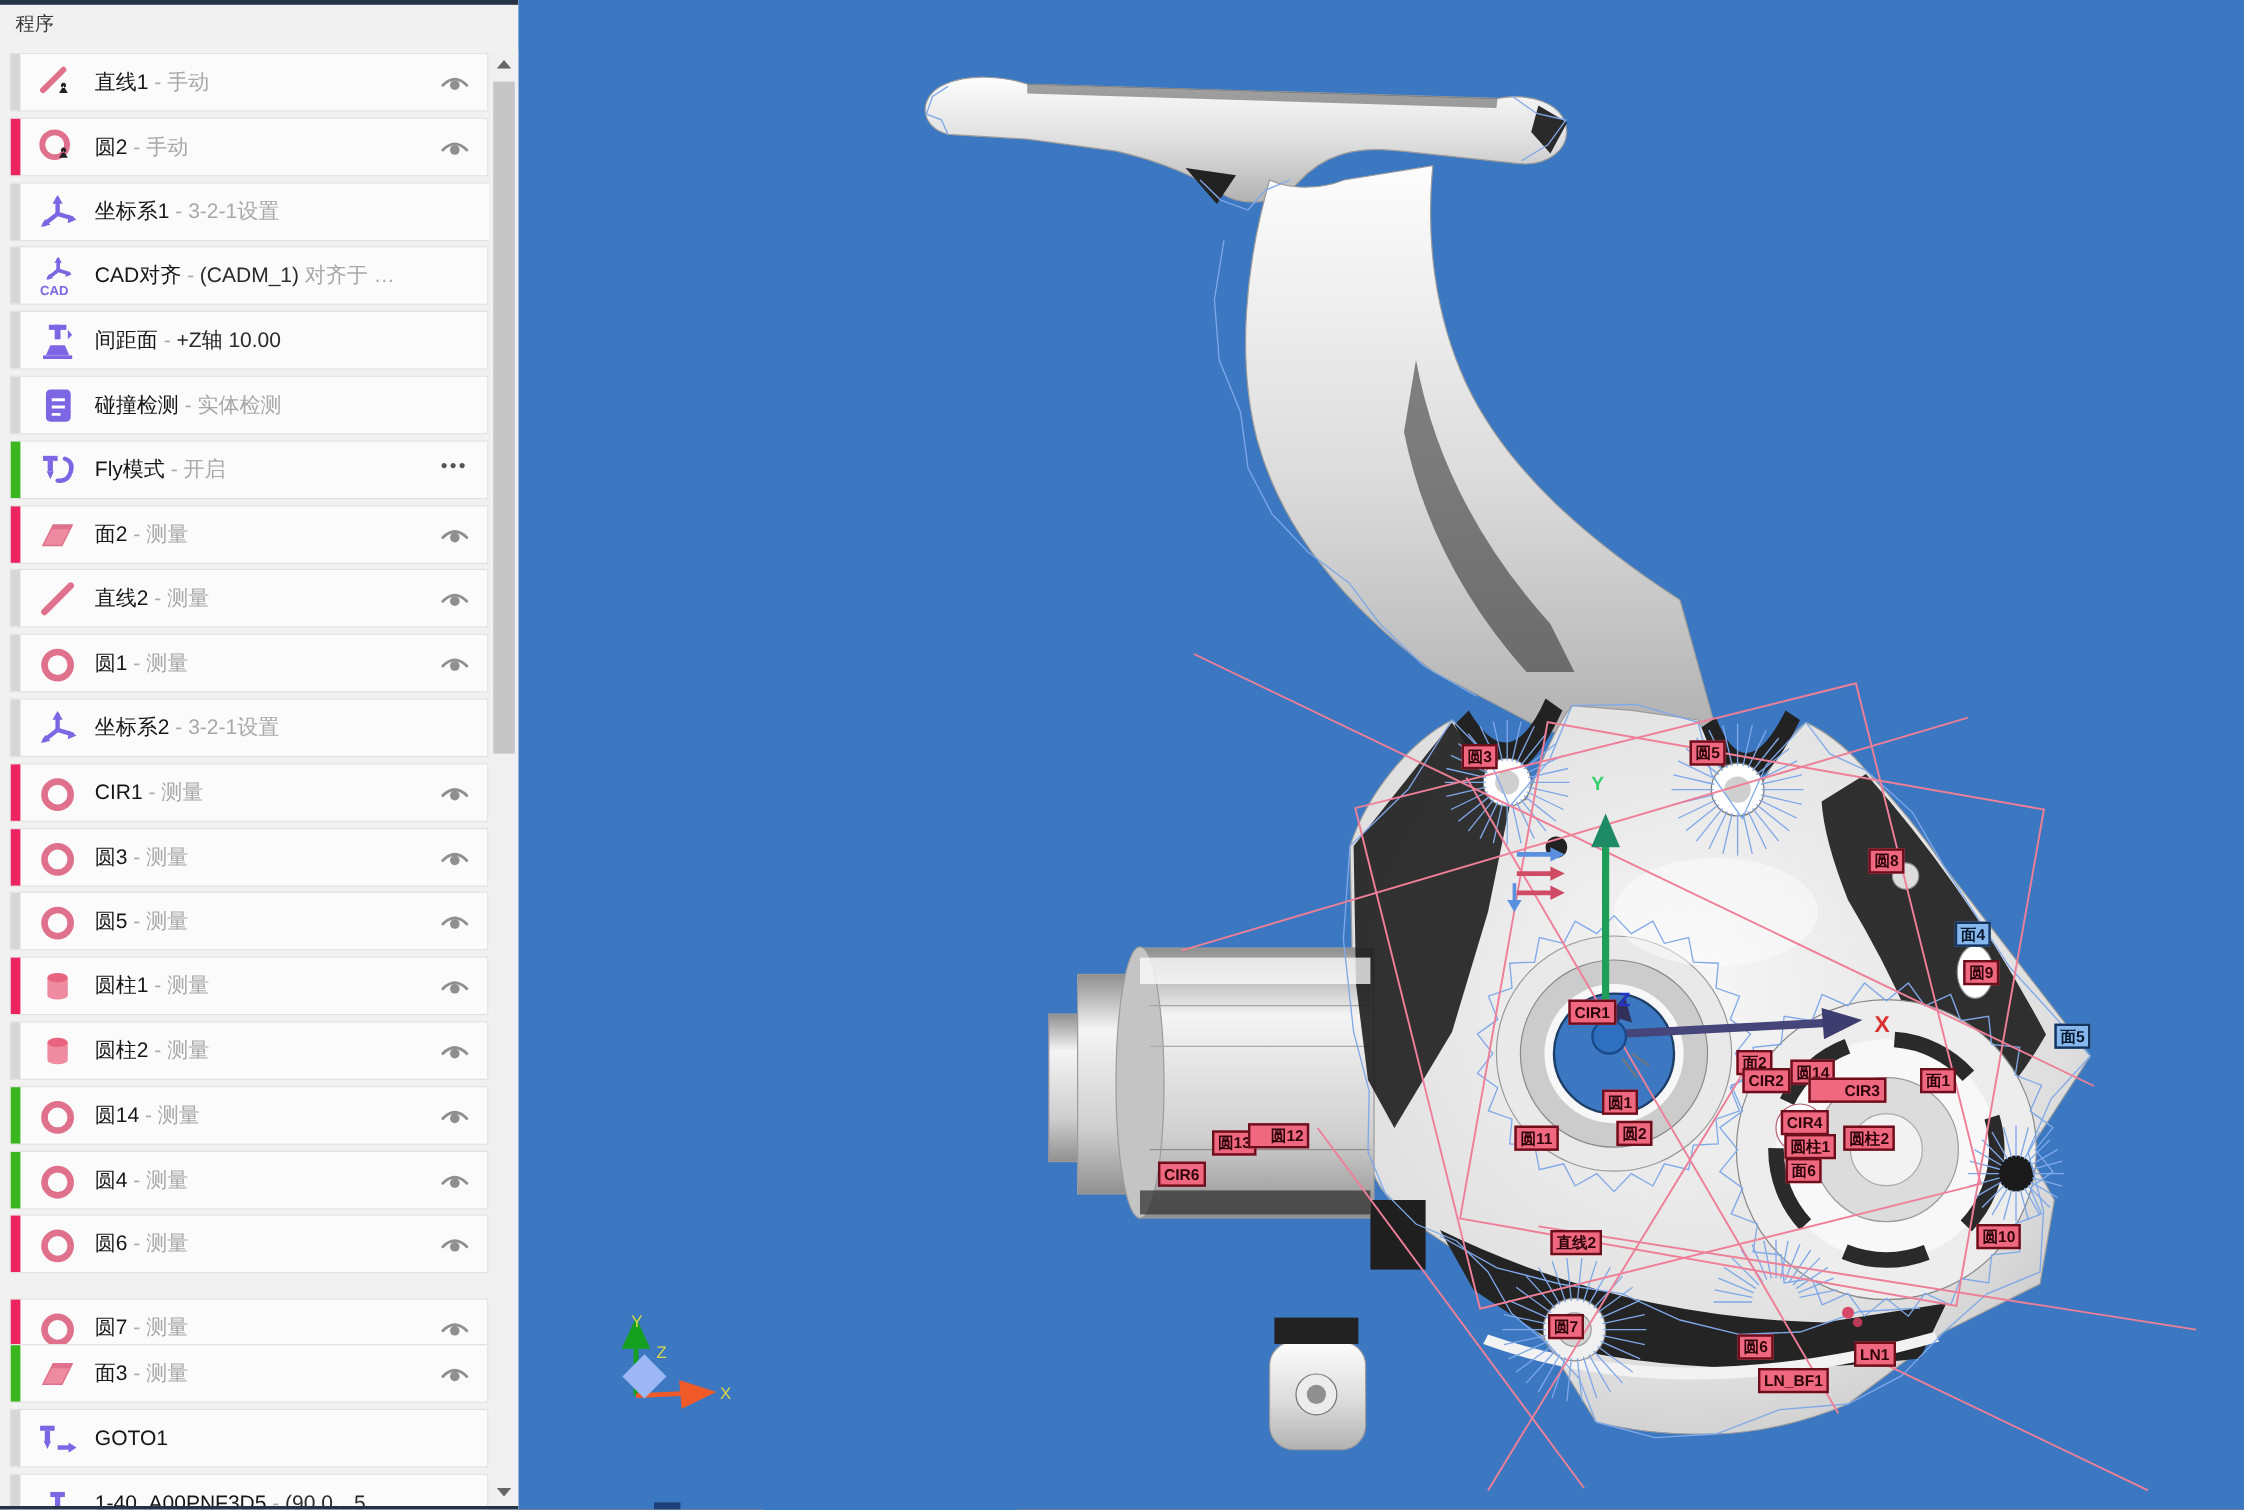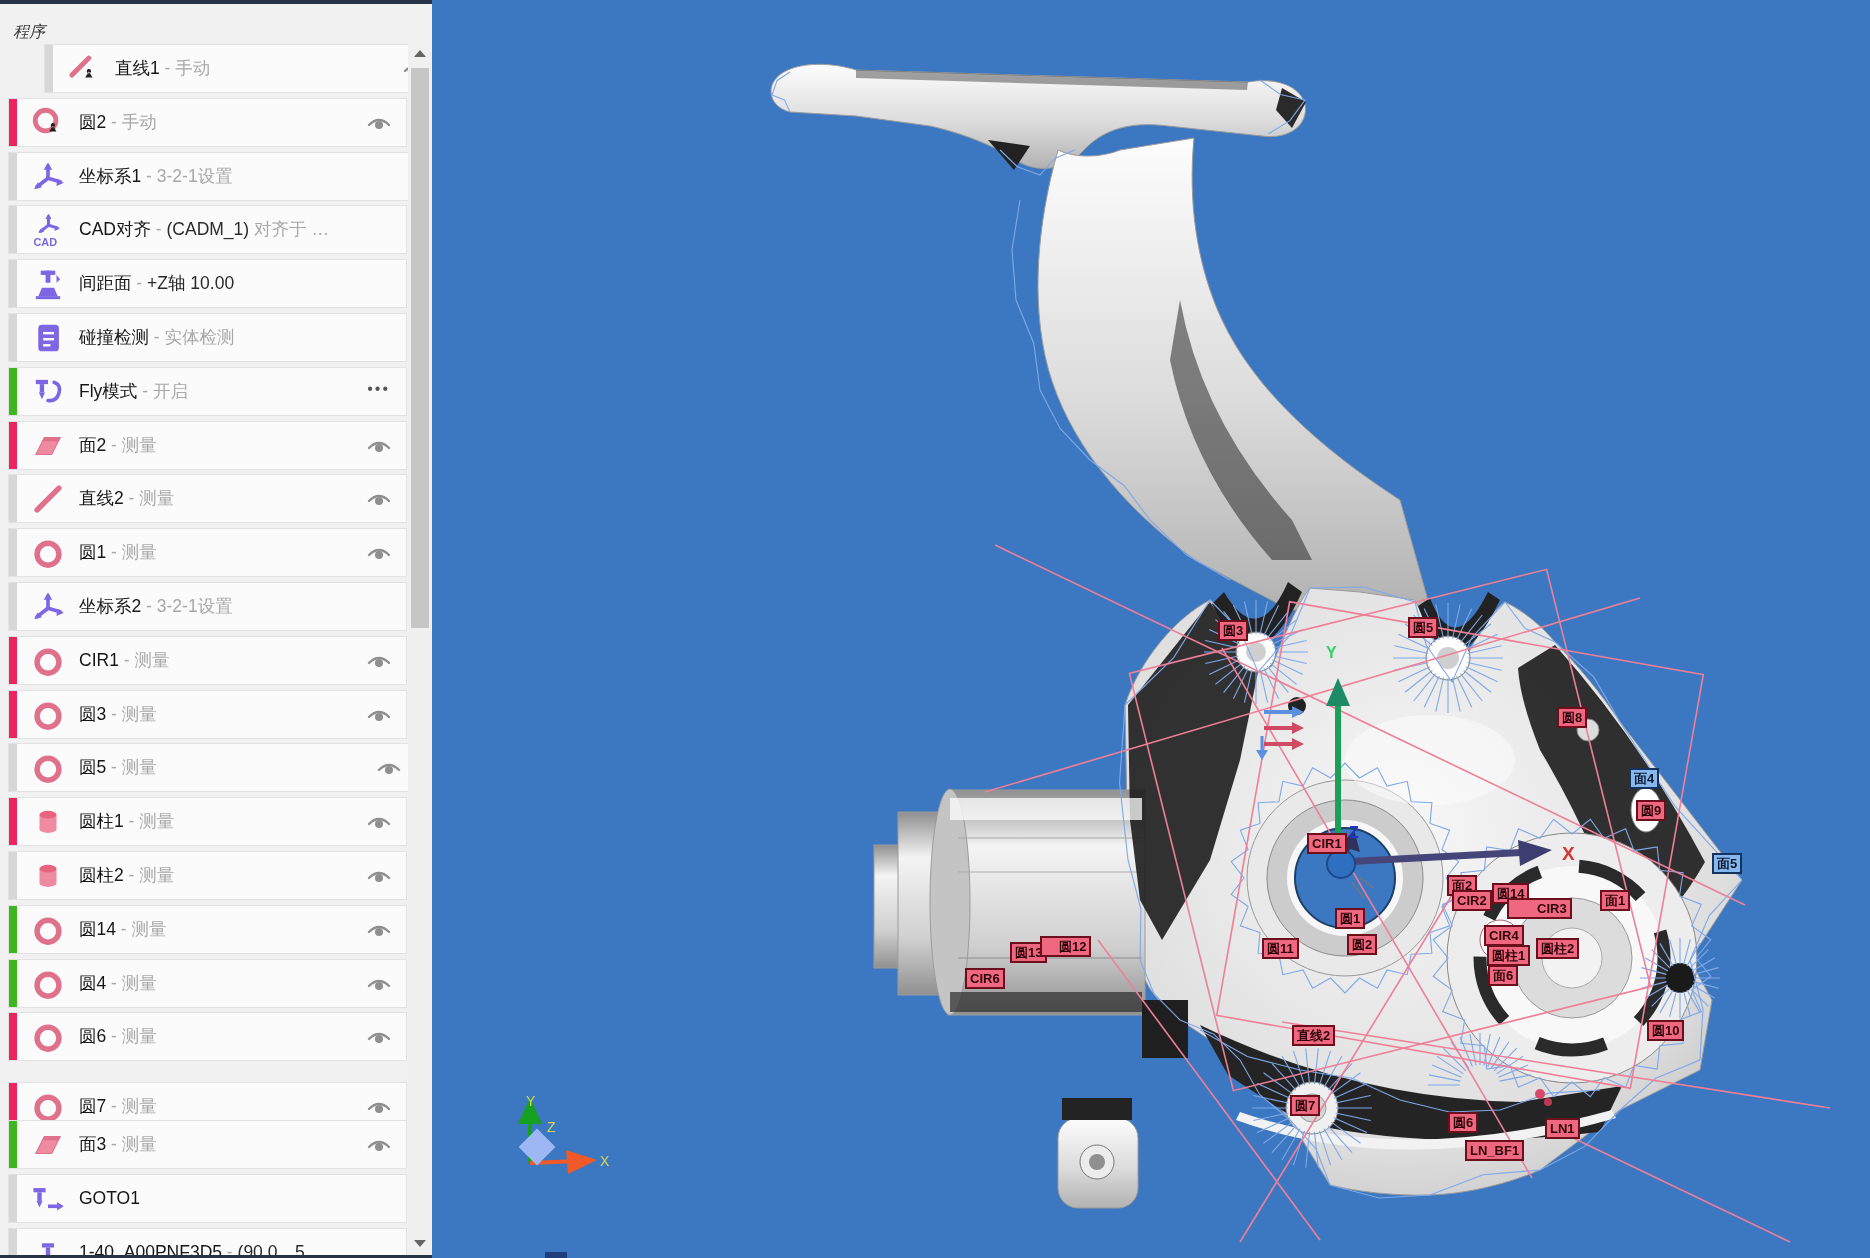--- a/index.html
+++ b/index.html
@@ -8,21 +8,21 @@
   .viewport{position:absolute;left:0;top:0;width:1870px;height:1258px;background:#3b78c1;}
   .viewport svg{position:absolute;left:0;top:0;}
   
   .vlabel{position:absolute;padding:0 3px;font-size:13px;font-weight:bold;line-height:17px;
     background:#f0687f;color:#2e050b;border:2px solid #6b0f1d;white-space:nowrap;}
   .vlabel.blue{background:#86b7ed;color:#07182e;border-color:#14335e;}
   
   .sidebar{position:absolute;left:0;top:0;width:432px;height:1258px;background:#f1f1f1;overflow:hidden;}
   .topstrip{position:absolute;left:0;top:0;width:432px;height:4px;background:#263246;}
   .botstrip{position:absolute;left:0;bottom:0;width:432px;height:3px;background:#263246;}
-  .titlebar{position:absolute;left:0;top:16px;width:500px;height:38px;font-style:italic;}
+  .titlebar{position:absolute;left:0;top:4px;width:500px;height:38px;}
   .title{position:absolute;left:13px;top:6px;font-size:16px;color:#3a3a3a;}
   .close{position:absolute;right:14px;top:3px;font-size:19px;font-weight:bold;color:#4a7ab5;cursor:pointer;}
   .rows{position:absolute;left:0;top:44px;width:408px;height:1214px;overflow:hidden;}
   .row{position:absolute;left:8px;width:397px;height:47px;background:#fbfbfb;border:1px solid #e2e2e2;}
   .accent{position:absolute;left:0;top:0;width:8px;height:100%;}
   .acc-gray{background:#d7d7d7;} .acc-crimson{background:#ec2460;} .acc-green{background:#3cb61e;}
   .ricon{position:absolute;left:22px;top:7px;width:34px;height:34px;}
   .rtext{position:absolute;left:70px;top:0;height:47px;line-height:47px;font-size:17.5px;white-space:nowrap;}
   .rname{color:#161616;} .rsep,.rdetail{color:#a8a8a8;} .rdark{color:#2a2a2a;}
   .eye{position:absolute;right:14px;top:12px;width:26px;height:22px;}
@@ -224,21 +224,21 @@
       </div>
   </div>
 
   <div class="sidebar">
     <div class="topstrip"></div>
     <div class="titlebar">
       <span class="title">程序</span>
       <span class="close">✕</span>
     </div>
     <div class="rows" id="rows">
-        <div class="row" style="top: 0px; margin-left: 36px;">
+        <div class="row" style="top: 0px;">
           <div class="accent acc-gray"></div>
           <div class="ricon"><svg viewBox="0 0 28 28" width="34" height="34">
               <line x1="4" y1="19" x2="18" y2="5" stroke="#e0718c" stroke-width="4" stroke-linecap="round"></line>
               <path d="M15,21 l3,-5 l3,5 z M18,14 a1.8,1.8 0 1,0 0.1,0" fill="#222"></path>
             </svg></div>
           <div class="rtext"><span class="rname">直线1</span><span class="rsep"> - </span><span class="rdetail">手动</span></div>
           <div class="eye"><svg viewBox="0 0 26 22" width="26" height="22">
               <path d="M3,14 Q13,4 23,14" fill="none" stroke="#8f8f8f" stroke-width="2.4" stroke-linecap="round"></path>
               <circle cx="13" cy="14" r="4" fill="#8f8f8f"></circle>
             </svg></div>
@@ -393,21 +393,21 @@
           <div class="accent acc-crimson"></div>
           <div class="ricon"><svg viewBox="0 0 28 28" width="34" height="34">
               <circle cx="14" cy="15" r="9" fill="none" stroke="#e0718c" stroke-width="4.5"></circle>
             </svg></div>
           <div class="rtext"><span class="rname">圆3</span><span class="rsep"> - </span><span class="rdetail">测量</span></div>
           <div class="eye"><svg viewBox="0 0 26 22" width="26" height="22">
               <path d="M3,14 Q13,4 23,14" fill="none" stroke="#8f8f8f" stroke-width="2.4" stroke-linecap="round"></path>
               <circle cx="13" cy="14" r="4" fill="#8f8f8f"></circle>
             </svg></div>
         </div>
-        <div class="row" style="top: 699.4px; padding-left: 10px;">
+        <div class="row" style="top: 699.4px;">
           <div class="accent acc-gray"></div>
           <div class="ricon"><svg viewBox="0 0 28 28" width="34" height="34">
               <circle cx="14" cy="15" r="9" fill="none" stroke="#e0718c" stroke-width="4.5"></circle>
             </svg></div>
           <div class="rtext"><span class="rname">圆5</span><span class="rsep"> - </span><span class="rdetail">测量</span></div>
           <div class="eye"><svg viewBox="0 0 26 22" width="26" height="22">
               <path d="M3,14 Q13,4 23,14" fill="none" stroke="#8f8f8f" stroke-width="2.4" stroke-linecap="round"></path>
               <circle cx="13" cy="14" r="4" fill="#8f8f8f"></circle>
             </svg></div>
         </div>

